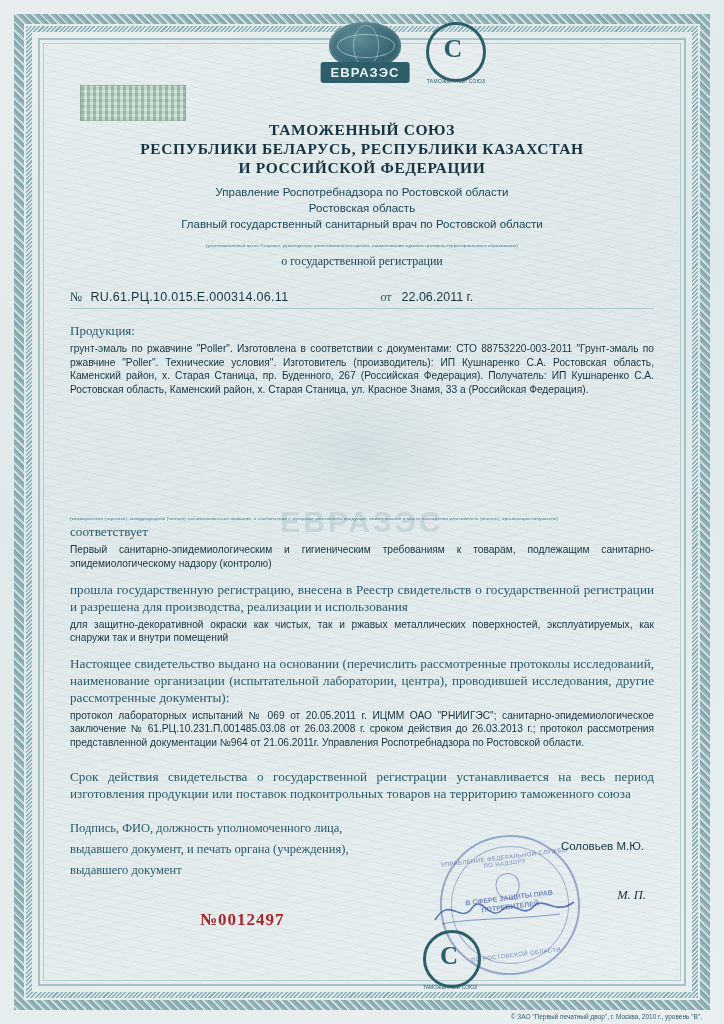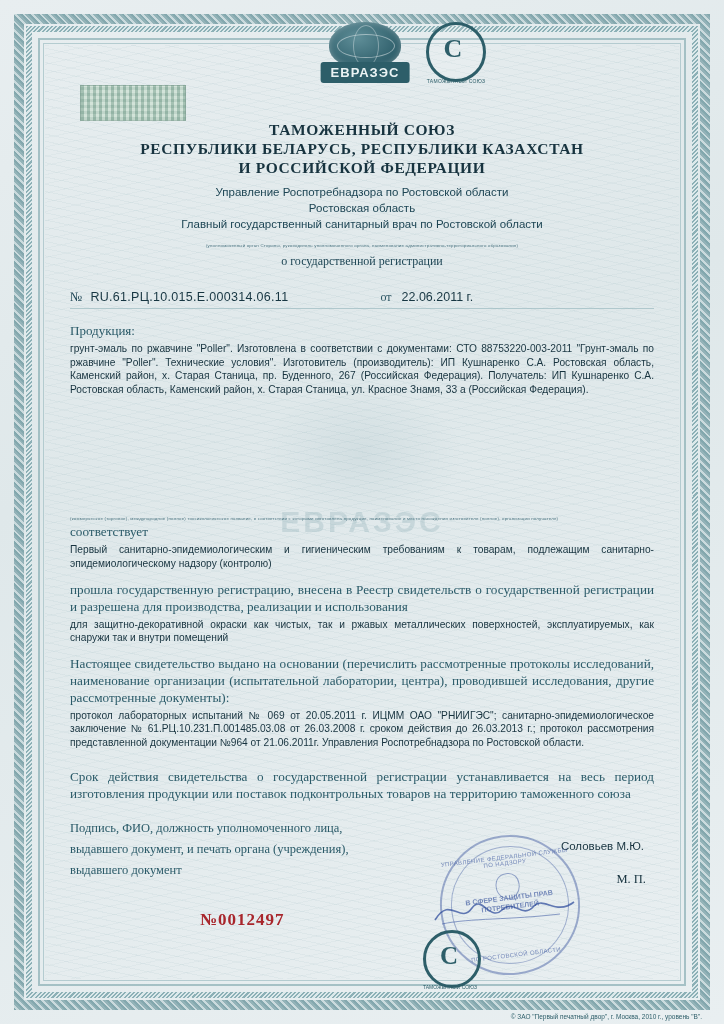--- a/index.html
+++ b/index.html
@@ -323,24 +323,25 @@
   }
   .sign-name {
     position: absolute;
     right: 10px; top: 22px;
     font-family: "Liberation Sans", sans-serif;
     font-size: 11.5px;
     color: #17333f;
   }
   .mp {
     position: absolute;
-    right: 8px; top: 54px;
+    right: 8px; top: 70px;
     font-family: "Liberation Serif", serif;
     font-size: 12.5px;
     color: #17333f;
+    font-style: italic;
   }
 
   .serial {
     position: absolute;
     left: 200px; top: 910px;
     font-family: "Liberation Serif", serif;
     font-size: 17px;
     font-weight: bold;
     color: #a8262c;
     letter-spacing: 1px;

